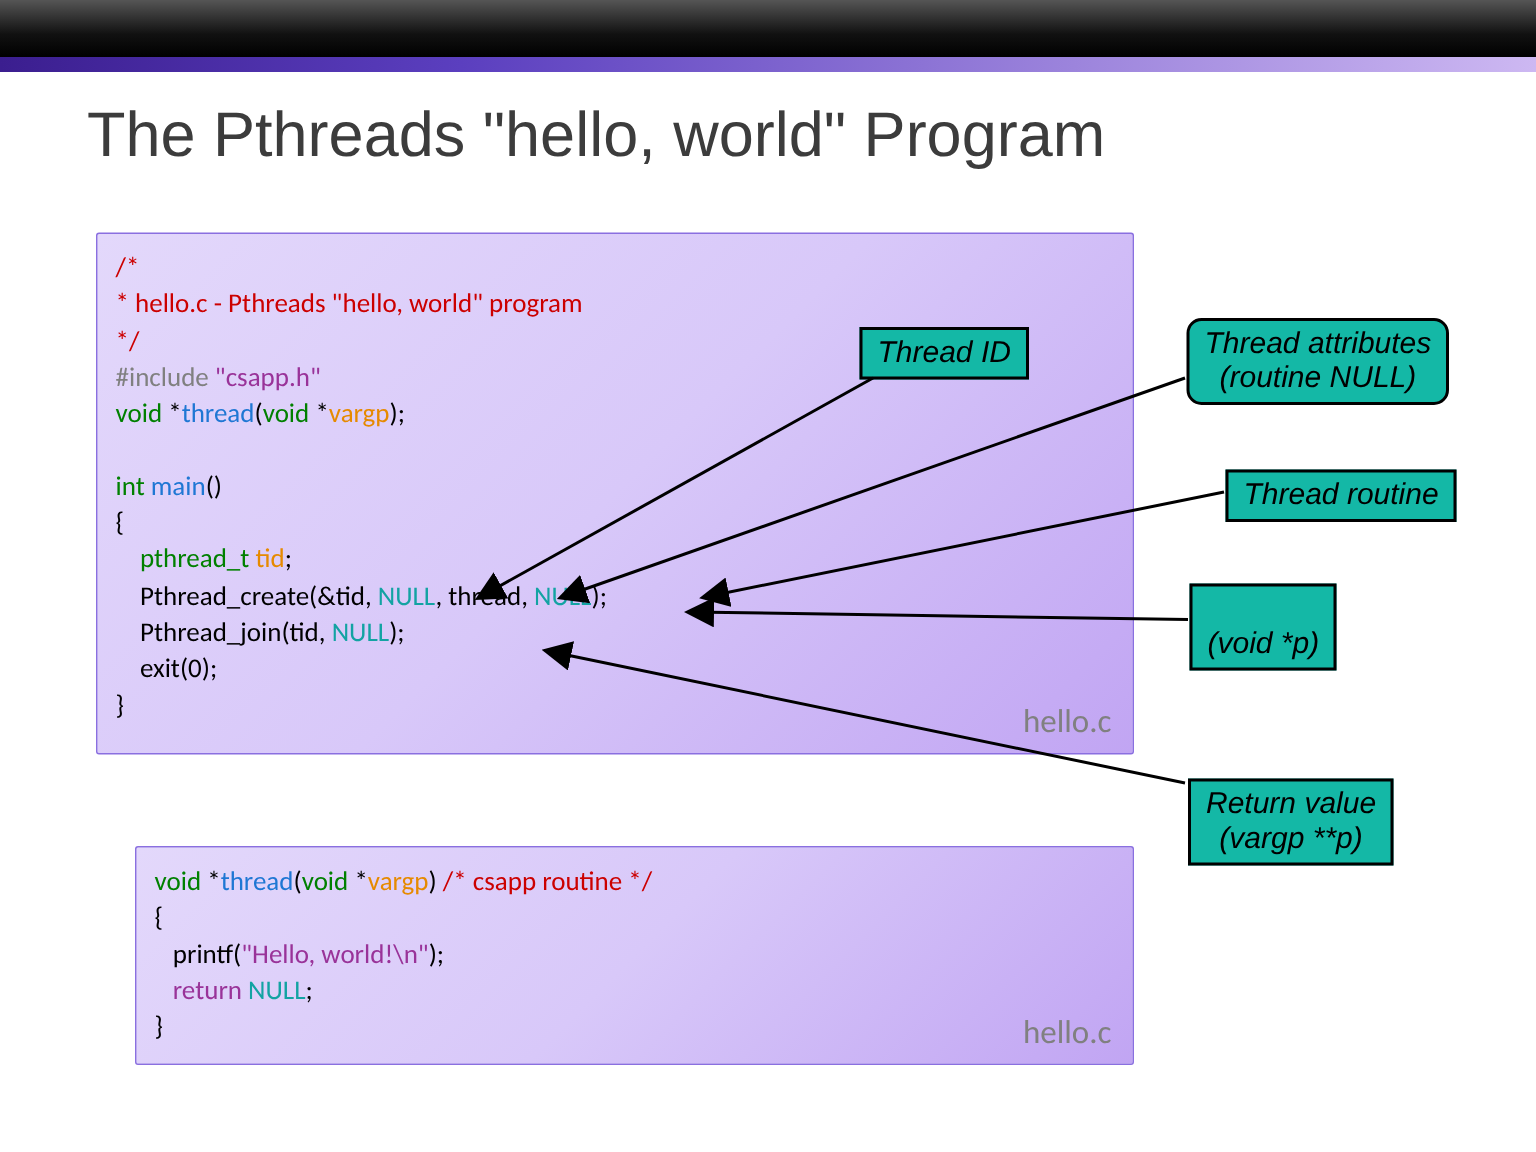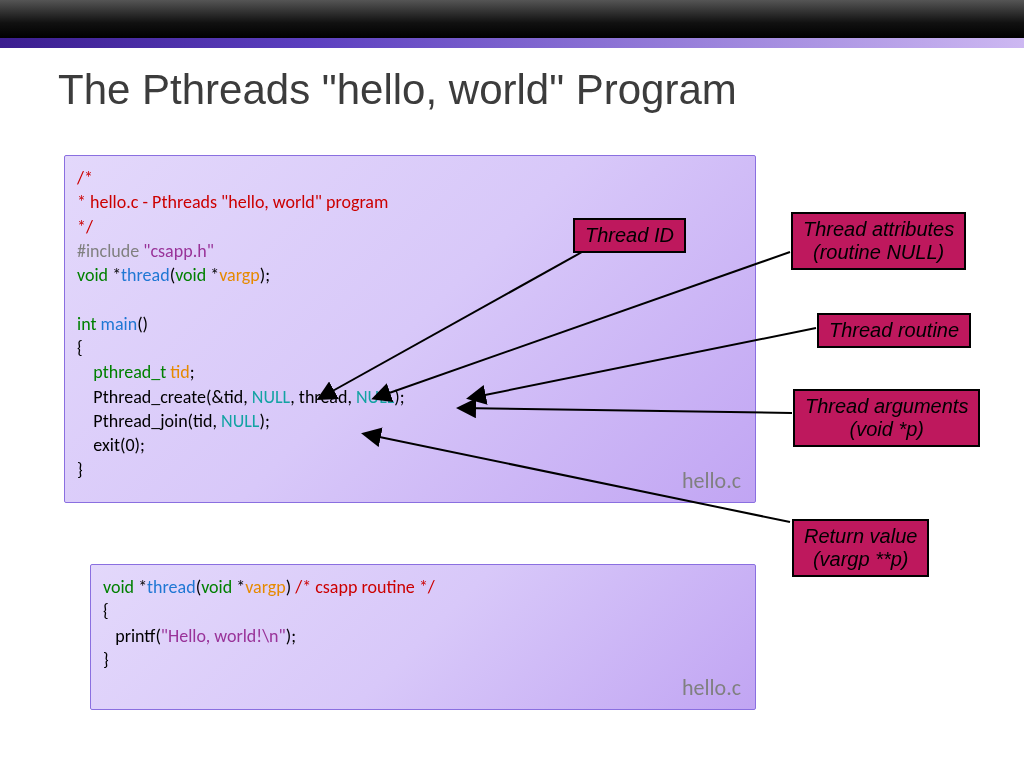--- a/index.html
+++ b/index.html
@@ -53,21 +53,21 @@
   }
   .file-label {
     position: absolute;
     right: 14px;
     bottom: 6px;
     color: #808080;
     font-size: 22px;
   }
   .callout {
     position: absolute;
-    background: #be185d;
+    background: #14b8a6;
     border: 2px solid #000;
     font-style: italic;
     font-size: 20px;
     text-align: center;
     padding: 4px 10px;
     line-height: 1.15;
   }
   .c-red    { color: #cc0000; }
   .c-gray   { color: #808080; }
   .c-green  { color: #008000; }
@@ -107,35 +107,36 @@
   <div style="white-space:pre"><span class="c-black">    Pthread_join(tid, </span><span class="c-teal">NULL</span><span class="c-black">);</span></div>
   <div style="white-space:pre"><span class="c-black">    exit(0);</span></div>
   <div><span class="c-black">}</span></div>
   <div class="file-label">hello.c</div>
 </div>
 
 <div class="code-box box2">
   <div><span class="c-green">void </span><span class="c-black">*</span><span class="c-blue">thread</span><span class="c-black">(</span><span class="c-green">void </span><span class="c-black">*</span><span class="c-orange">vargp</span><span class="c-black">) </span><span class="c-red">/* csapp routine */</span></div>
   <div><span class="c-black">{</span></div>
   <div style="white-space:pre"><span class="c-black">   printf(</span><span class="c-purple">"Hello, world!\n"</span><span class="c-black">);</span></div>
+  <div style="white-space:pre"><span class="c-purple">   return </span><span class="c-teal">NULL</span><span class="c-black">;</span></div>
   <div><span class="c-black">}</span></div>
   <div class="file-label">hello.c</div>
 </div>
 
 <div class="callout" style="left:573px; top:218px;">
   <span>Thread ID</span>
 </div>
-<div class="callout" style="left:791px; top:212px;">
+<div class="callout" style="left:791px; top:212px;border-radius:10px;">
   <span>Thread attributes</span><br><span>(routine NULL)</span>
 </div>
 <div class="callout" style="left:817px; top:313px;text-align:center;">
   <span>Thread routine</span>
 </div>
 <div class="callout" style="left:793px; top:389px;">
-  <span>Thread arguments</span><br><span>(void *p)</span>
+  <br><span>(void *p)</span>
 </div>
 <div class="callout" style="left:792px; top:519px;">
   <span>Return value</span><br><span>(vargp **p)</span>
 </div>
 
 <svg class="arrows">
   <defs>
     <marker id="ah" markerWidth="10" markerHeight="10" refX="8" refY="5" orient="auto">
       <path d="M0,0 L10,5 L0,10 Z" fill="#000"></path>
     </marker>

